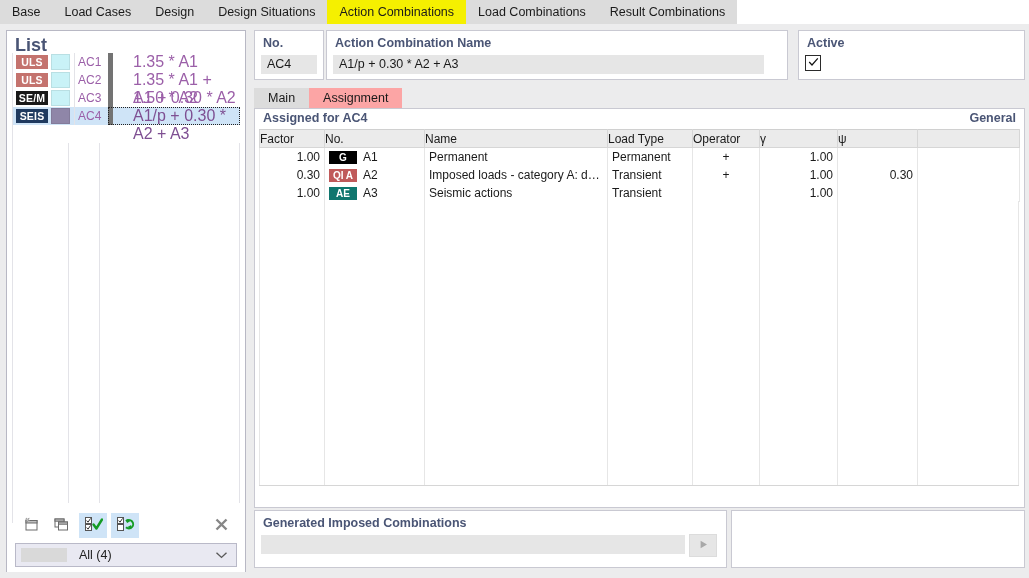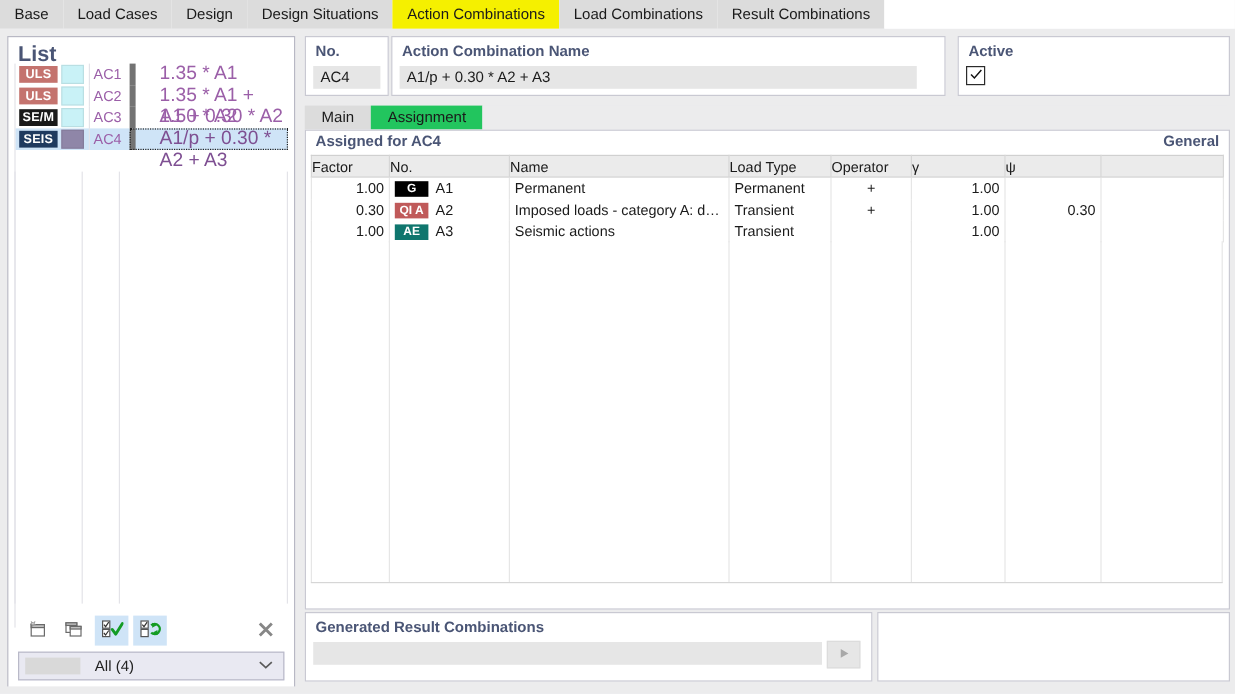--- a/index.html
+++ b/index.html
@@ -161,21 +161,21 @@
 
   
   .inner-tabs {
     position: absolute; left: 4px; top: 58px; width: 769px; height: 20px;
     display: flex; align-items: stretch;
   }
   .inner-tabs .itab {
     display: flex; align-items: center; padding: 0 14px;
     background: #dcdcdc; font-size: 12.5px; color: #1a1a1a; cursor: default;
   }
-  .inner-tabs .itab.active { background: #22c55e; text-align: right; }
+  .inner-tabs .itab.active { background: #fca5a5; text-align: right; }
   .inner-tabs .ifill { flex: 1; background: #ececed; }
 
   
   .assigned-card {
     position: absolute; left: 4px; top: 78px; width: 769px; height: 398px;
     background: #ffffff; border: 1px solid #c9c9d2;
   }
   .assigned-head {
     position: absolute; left: 0; top: 0; width: 100%; height: 19px;
   }
@@ -507,21 +507,21 @@
         <div class="col-line" style="left:433px"></div>
         <div class="col-line" style="left:500px"></div>
         <div class="col-line" style="left:578px"></div>
         <div class="col-line" style="left:658px"></div>
         <div class="col-line" style="left:759px"></div>
       </div>
       <div class="grid-bottom-line"></div>
     </div>
 
     <div class="gen-card">
-      <div class="fl">Generated Result Combinations</div>
+      <div class="fl">Generated Imposed Combinations</div>
       <div class="gen-field"></div>
       <div class="gen-go">
         <span>
           <svg width="11" height="11" viewBox="0 0 11 11">
               <path d="M2.6 1.8 L9 5.5 L2.6 9.2 Z" fill="#a8a8a8"></path>
             </svg>
         </span>
       </div>
     </div>
 

